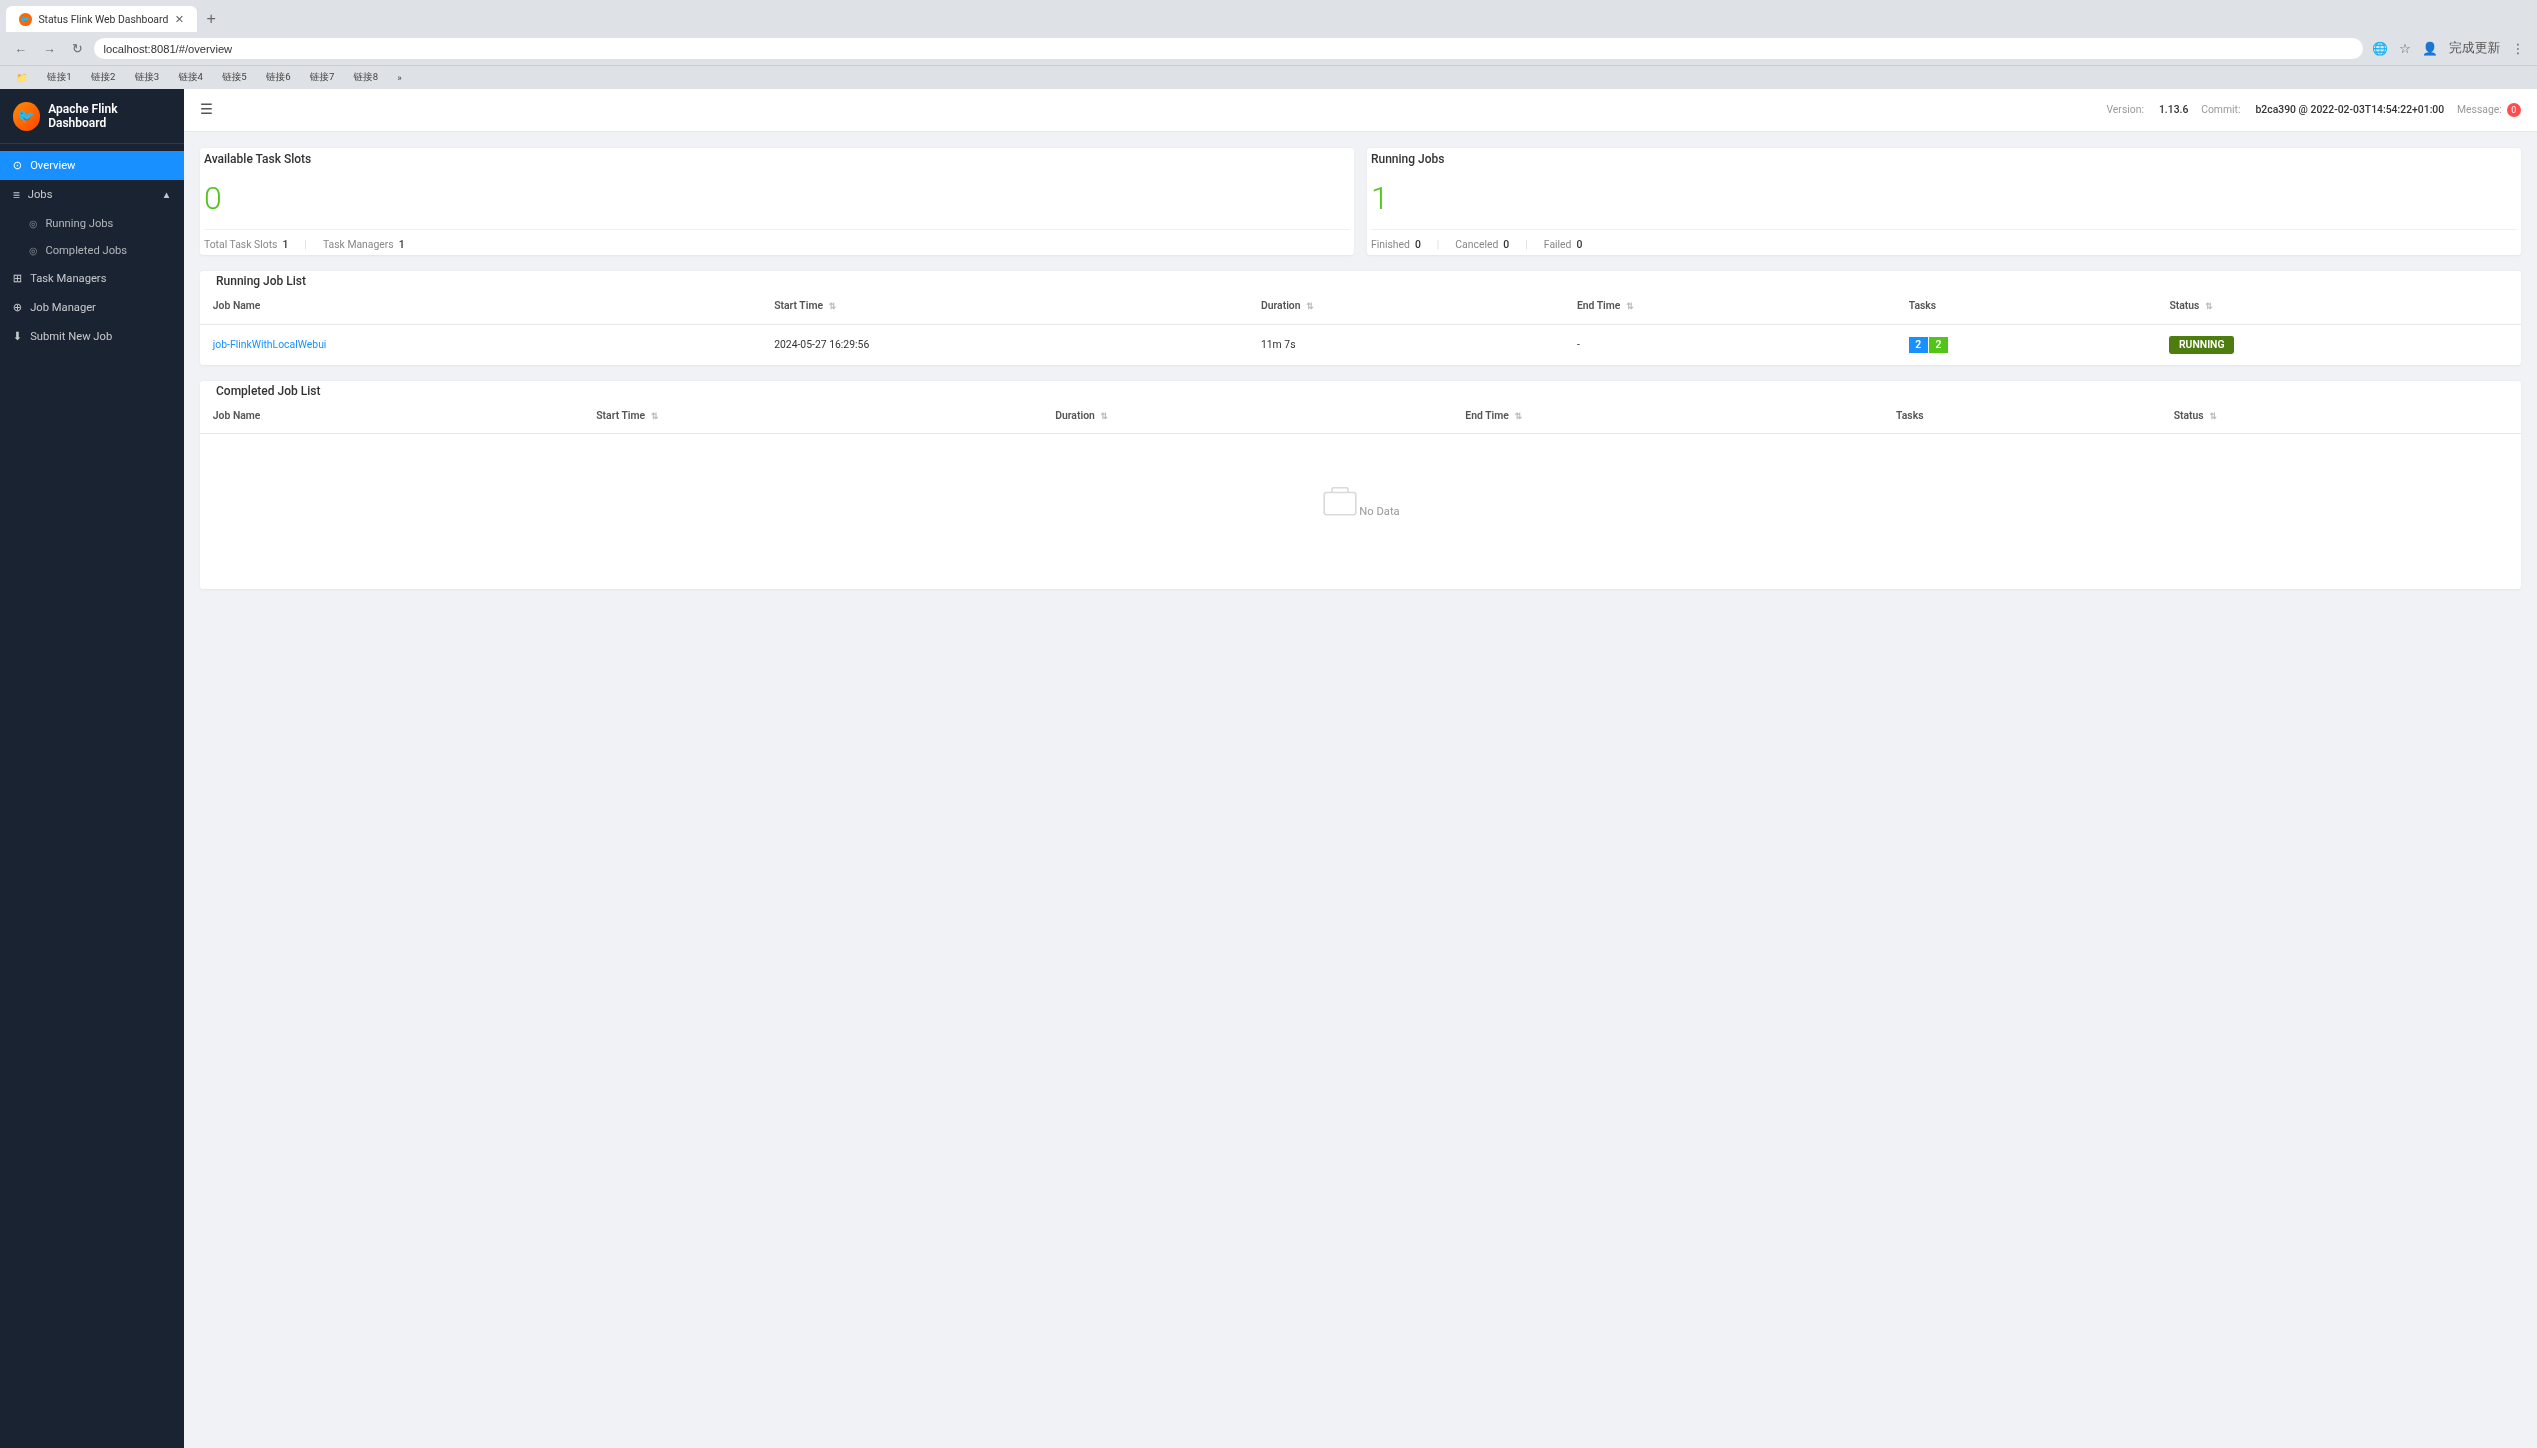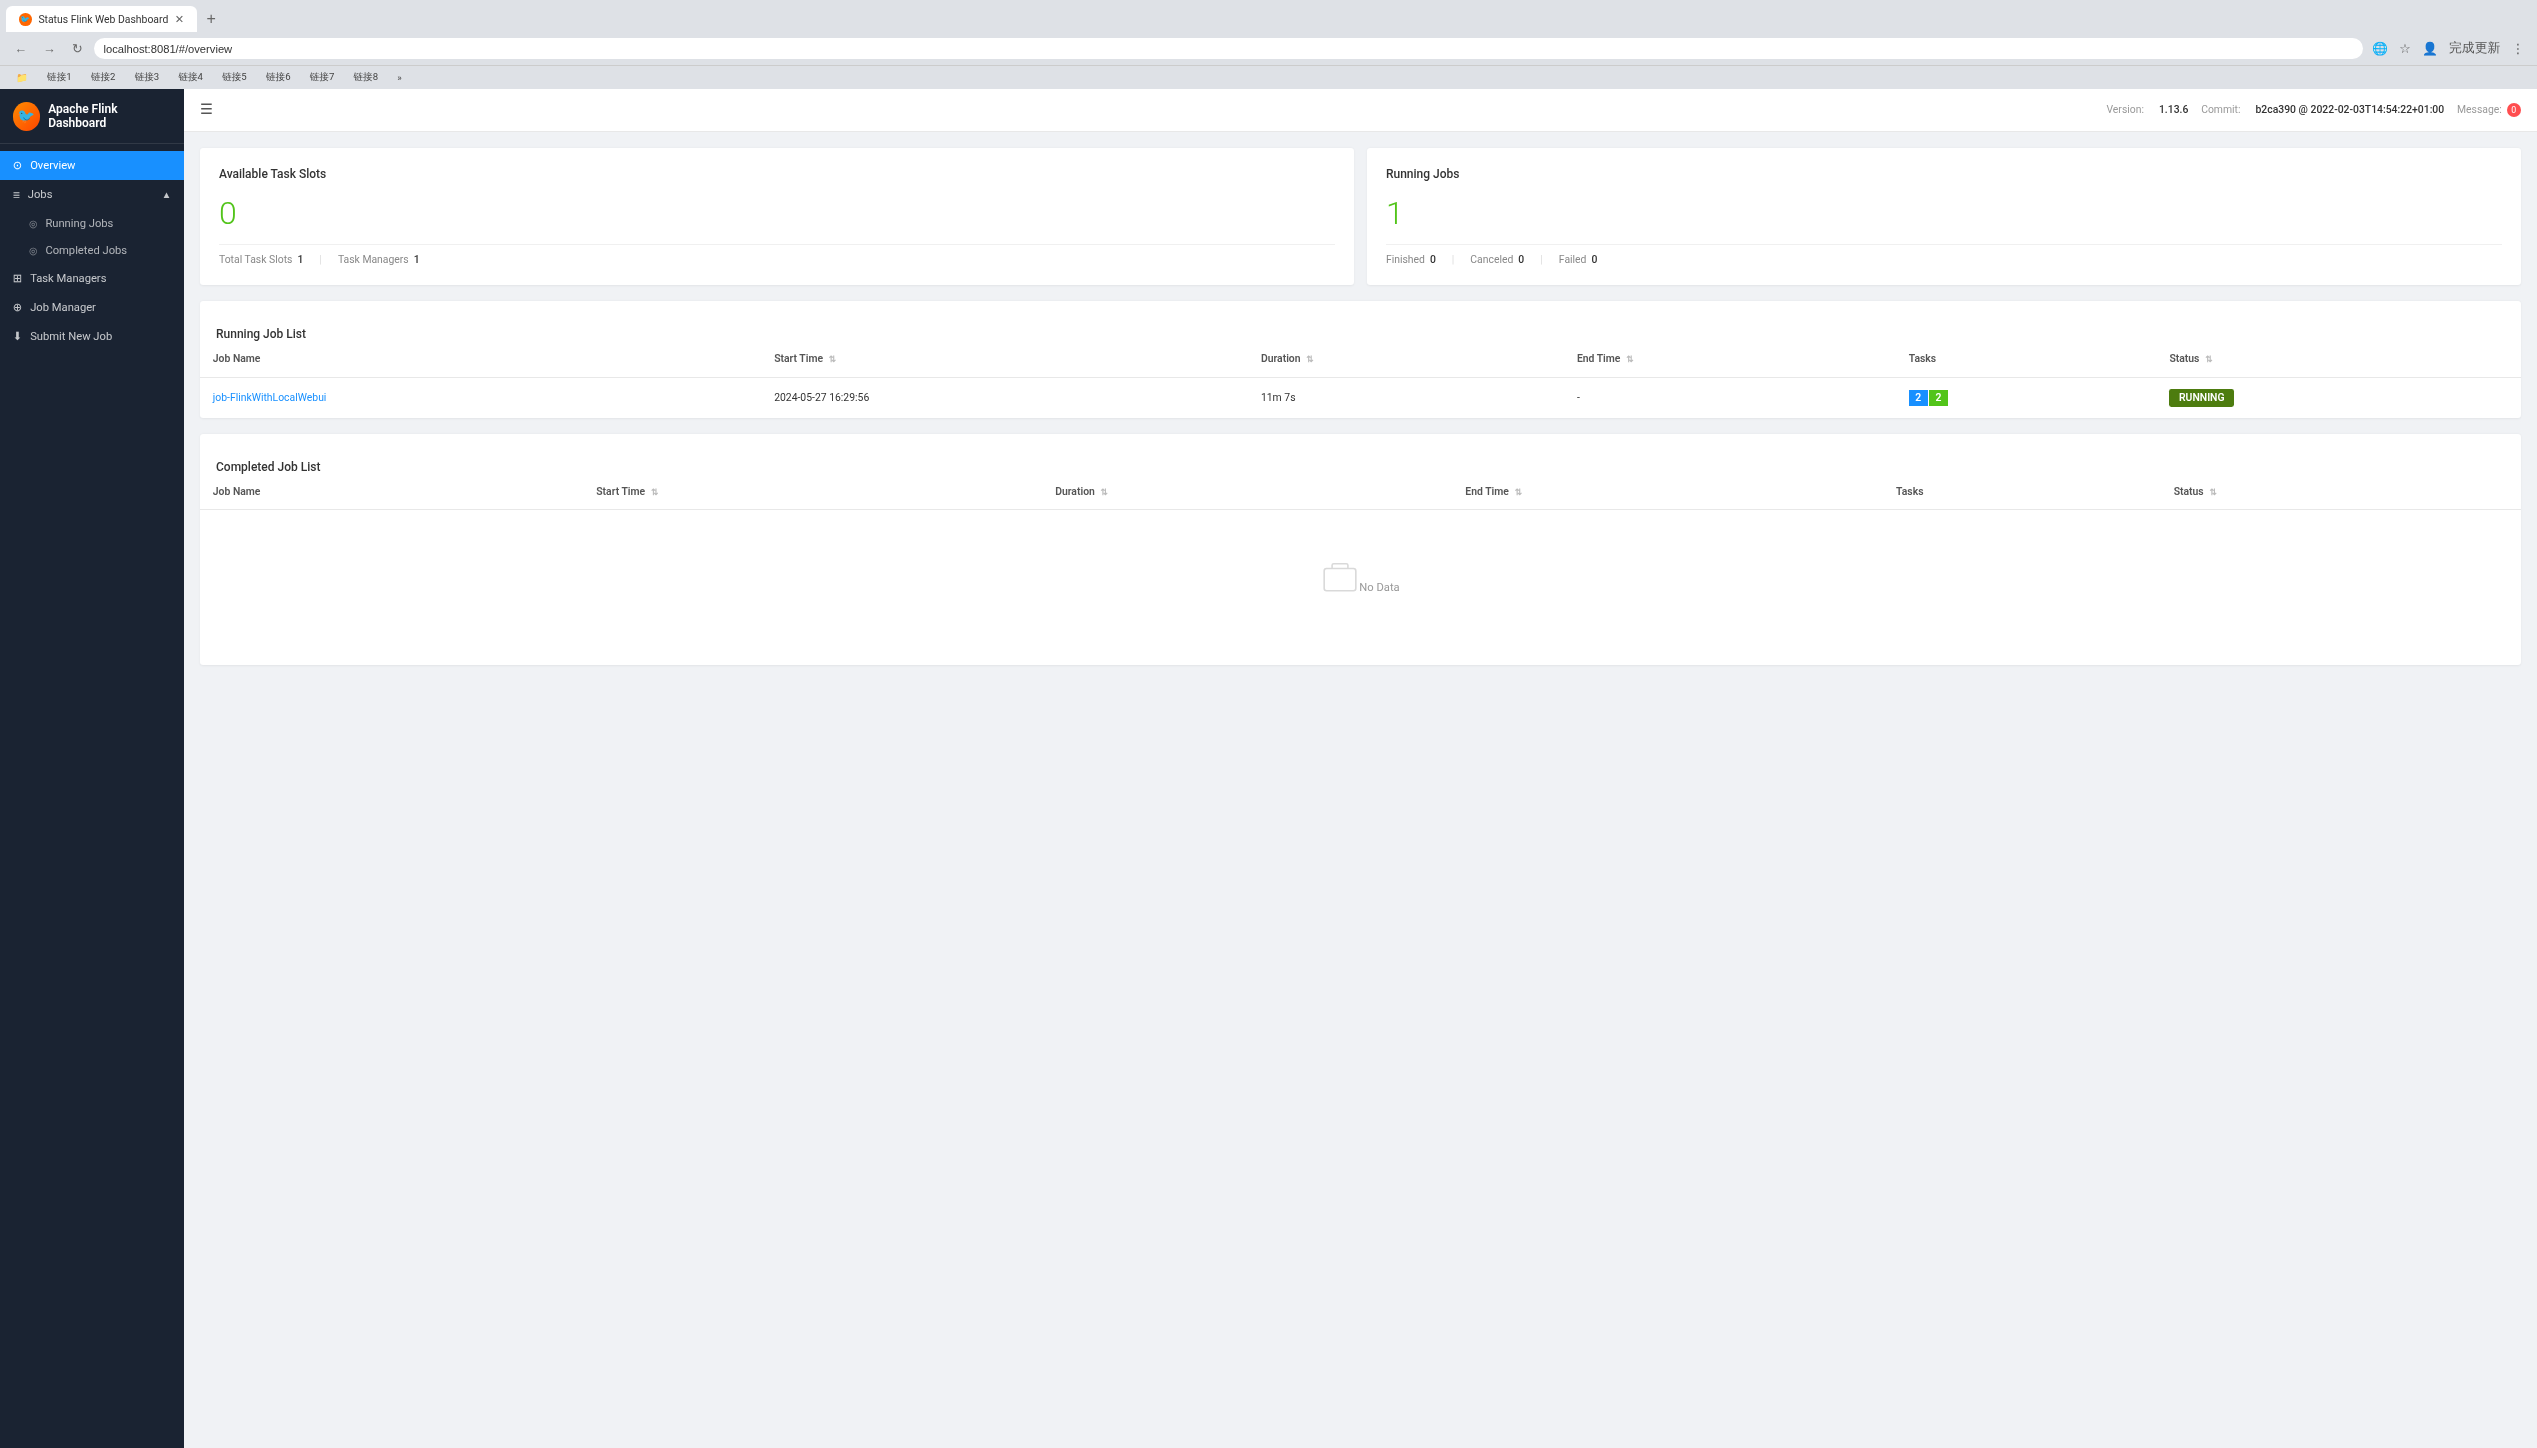--- a/index.html
+++ b/index.html
@@ -48,31 +48,31 @@
     .top-bar-key { color: #999; }
     .top-bar-val { color: #333; font-weight: 500; }
     .message-badge { display: flex; align-items: center; gap: 4.8px; text-align: center; }
     .badge { background: #ff4d4f; color: white; border-radius: 50%; width: 14.4px; height: 14.4px; font-size: 8.8px; display: flex; align-items: center; justify-content: center; }
 
     
     .content { flex: 1; overflow-y: auto; padding: 16px; }
 
     
     .stats-row { display: flex; gap: 12.8px; margin-bottom: 16px; }
-    .stat-card { background: white; border-radius: 3.2px; padding: 19px; flex: 1; box-shadow: 0 0.8px 2.4px rgba(0,0,0,0.06); }
+    .stat-card { background: white; border-radius: 3.2px; padding: 4px; flex: 1; box-shadow: 0 0.8px 2.4px rgba(0,0,0,0.06); }
     .stat-card-title { font-size: 12px; color: #333; font-weight: 500; margin-bottom: 12.8px; }
     .stat-card-value { font-size: 32px; font-weight: 300; color: #52c41a; margin-bottom: 12.8px; }
     .stat-card-footer { font-size: 10.4px; color: #666; display: flex; gap: 16px; padding-top: 8px; border-top: 0.8px solid #f0f0f0; }
     .stat-footer-item { display: flex; gap: 5px; }
     .stat-footer-label { color: #888; }
     .stat-footer-num { font-weight: 500; color: #333; }
 
     
     .table-section { background: white; border-radius: 3.2px; margin-bottom: 16px; box-shadow: 0 0.8px 2.4px rgba(0,0,0,0.06); overflow: hidden; }
-    .table-section-title { font-size: 12px; font-weight: 500; color: #333; padding: 26px 16px 0; }
+    .table-section-title { font-size: 12px; font-weight: 500; color: #333; padding: 3px 16px 0; }
     .table-wrapper { overflow-x: auto; }
     table { width: 100%; border-collapse: collapse; }
     thead tr { border-bottom: 0.8px solid #e8e8e8; }
     th { padding: 11.2px 12.8px; text-align: left; font-size: 10.4px; font-weight: 600; color: #555; white-space: nowrap; }
     th .sort-icon { margin-left: 3.2px; color: #bbb; font-size: 8.8px; }
     td { padding: 11.2px 12.8px; font-size: 10.4px; color: #333; border-bottom: 0.8px solid #f5f5f5; }
     tr:last-child td { border-bottom: none; }
     .job-name-link { color: #1890ff; text-decoration: none; }
     .status-badge { display: inline-block; padding: 2.4px 9.6px; border-radius: 2.4px; font-size: 10.4px; font-weight: 600; }
     .status-running { background: #4d7c0f; color: white; }

